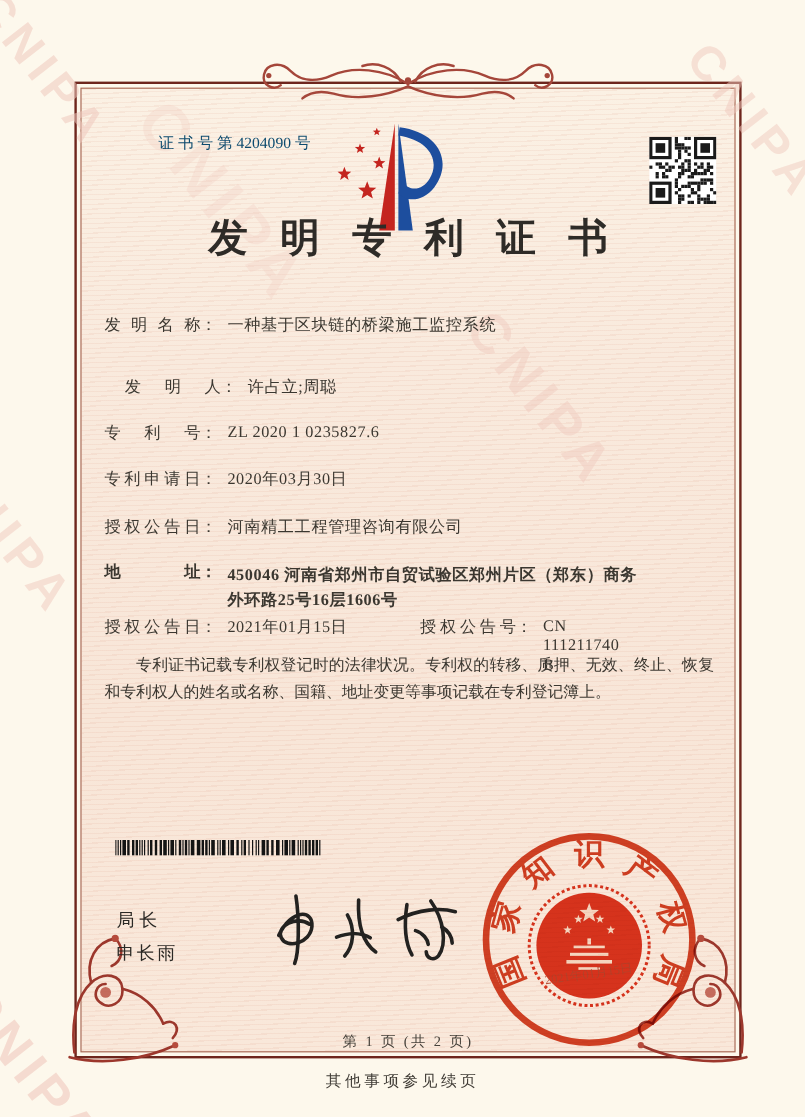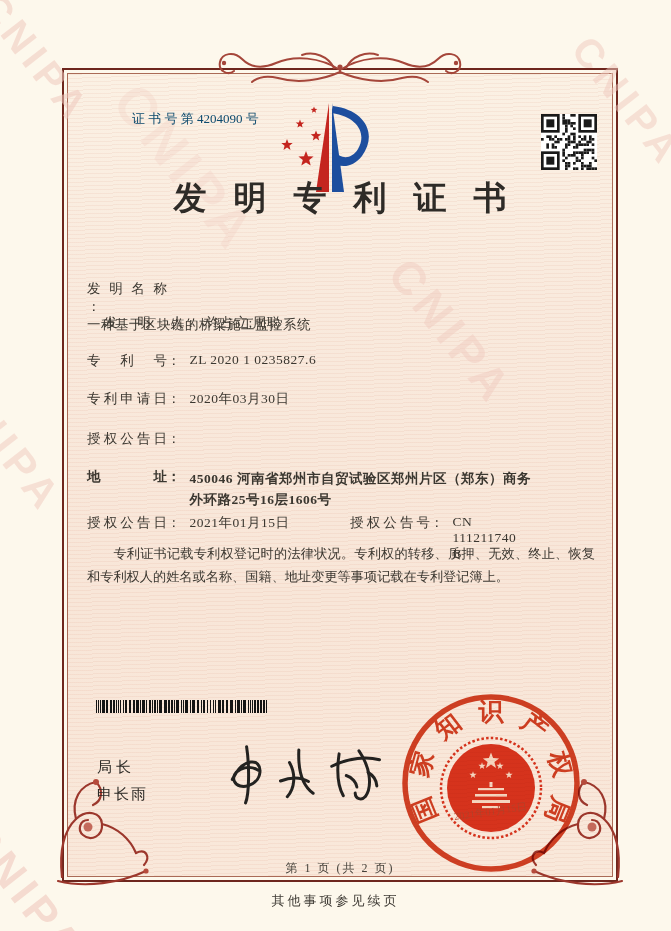--- a/index.html
+++ b/index.html
@@ -249,21 +249,21 @@
         <rect x="34.666666666666664" y="53.33333333333333" width="2.6666666666666665" height="2.6666666666666665" fill="#1a1a1a"></rect>
         <rect x="40" y="53.33333333333333" width="2.6666666666666665" height="2.6666666666666665" fill="#1a1a1a"></rect>
         <rect x="45.33333333333333" y="53.33333333333333" width="2.6666666666666665" height="2.6666666666666665" fill="#1a1a1a"></rect>
         <rect x="48" y="53.33333333333333" width="2.6666666666666665" height="2.6666666666666665" fill="#1a1a1a"></rect>
         <rect x="50.666666666666664" y="53.33333333333333" width="2.6666666666666665" height="2.6666666666666665" fill="#1a1a1a"></rect>
         <rect x="53.33333333333333" y="53.33333333333333" width="2.6666666666666665" height="2.6666666666666665" fill="#1a1a1a"></rect>
       </svg>
 
     <div class="title tx">发明专利证书</div>
 
-    <div class="frow tx" style="top:210px;flex-direction:column;">
+    <div class="frow tx" style="top:192px;">
       <span class="flabel">发明名称</span>
         <span class="fcolon">：</span>
       <span class="fvalue">一种基于区块链的桥梁施工监控系统</span>
     </div>
     <div class="frow tx" style="top:244px;margin-left:17px;">
       <span class="flabel">发明人</span>
         <span class="fcolon">：</span>
       <span class="fvalue">许占立;周聪</span>
     </div>
     <div class="frow tx" style="top:282px;">
@@ -272,20 +272,21 @@
       <span class="fvalue">ZL 2020 1 0235827.6</span>
     </div>
     <div class="frow tx" style="top:320px;">
       <span class="flabel">专利申请日</span>
         <span class="fcolon">：</span>
       <span class="fvalue">2020年03月30日</span>
     </div>
     <div class="frow tx" style="top:360px;">
       <span class="flabel">授权公告日</span>
         <span class="fcolon">：</span>
+      <span class="fvalue">河南精工工程管理咨询有限公司</span>
     </div>
     <div class="frow tx" style="top:398px;font-weight:bold;">
       <span class="flabel">地址</span>
         <span class="fcolon">：</span>
       <span class="fvalue addr">450046 河南省郑州市自贸试验区郑州片区（郑东）商务外环路25号16层1606号</span>
     </div>
     <div class="frow tx" style="top:444px;">
       <span class="flabel">授权公告日</span>
         <span class="fcolon">：</span>
       <span class="fvalue">2021年01月15日</span>

